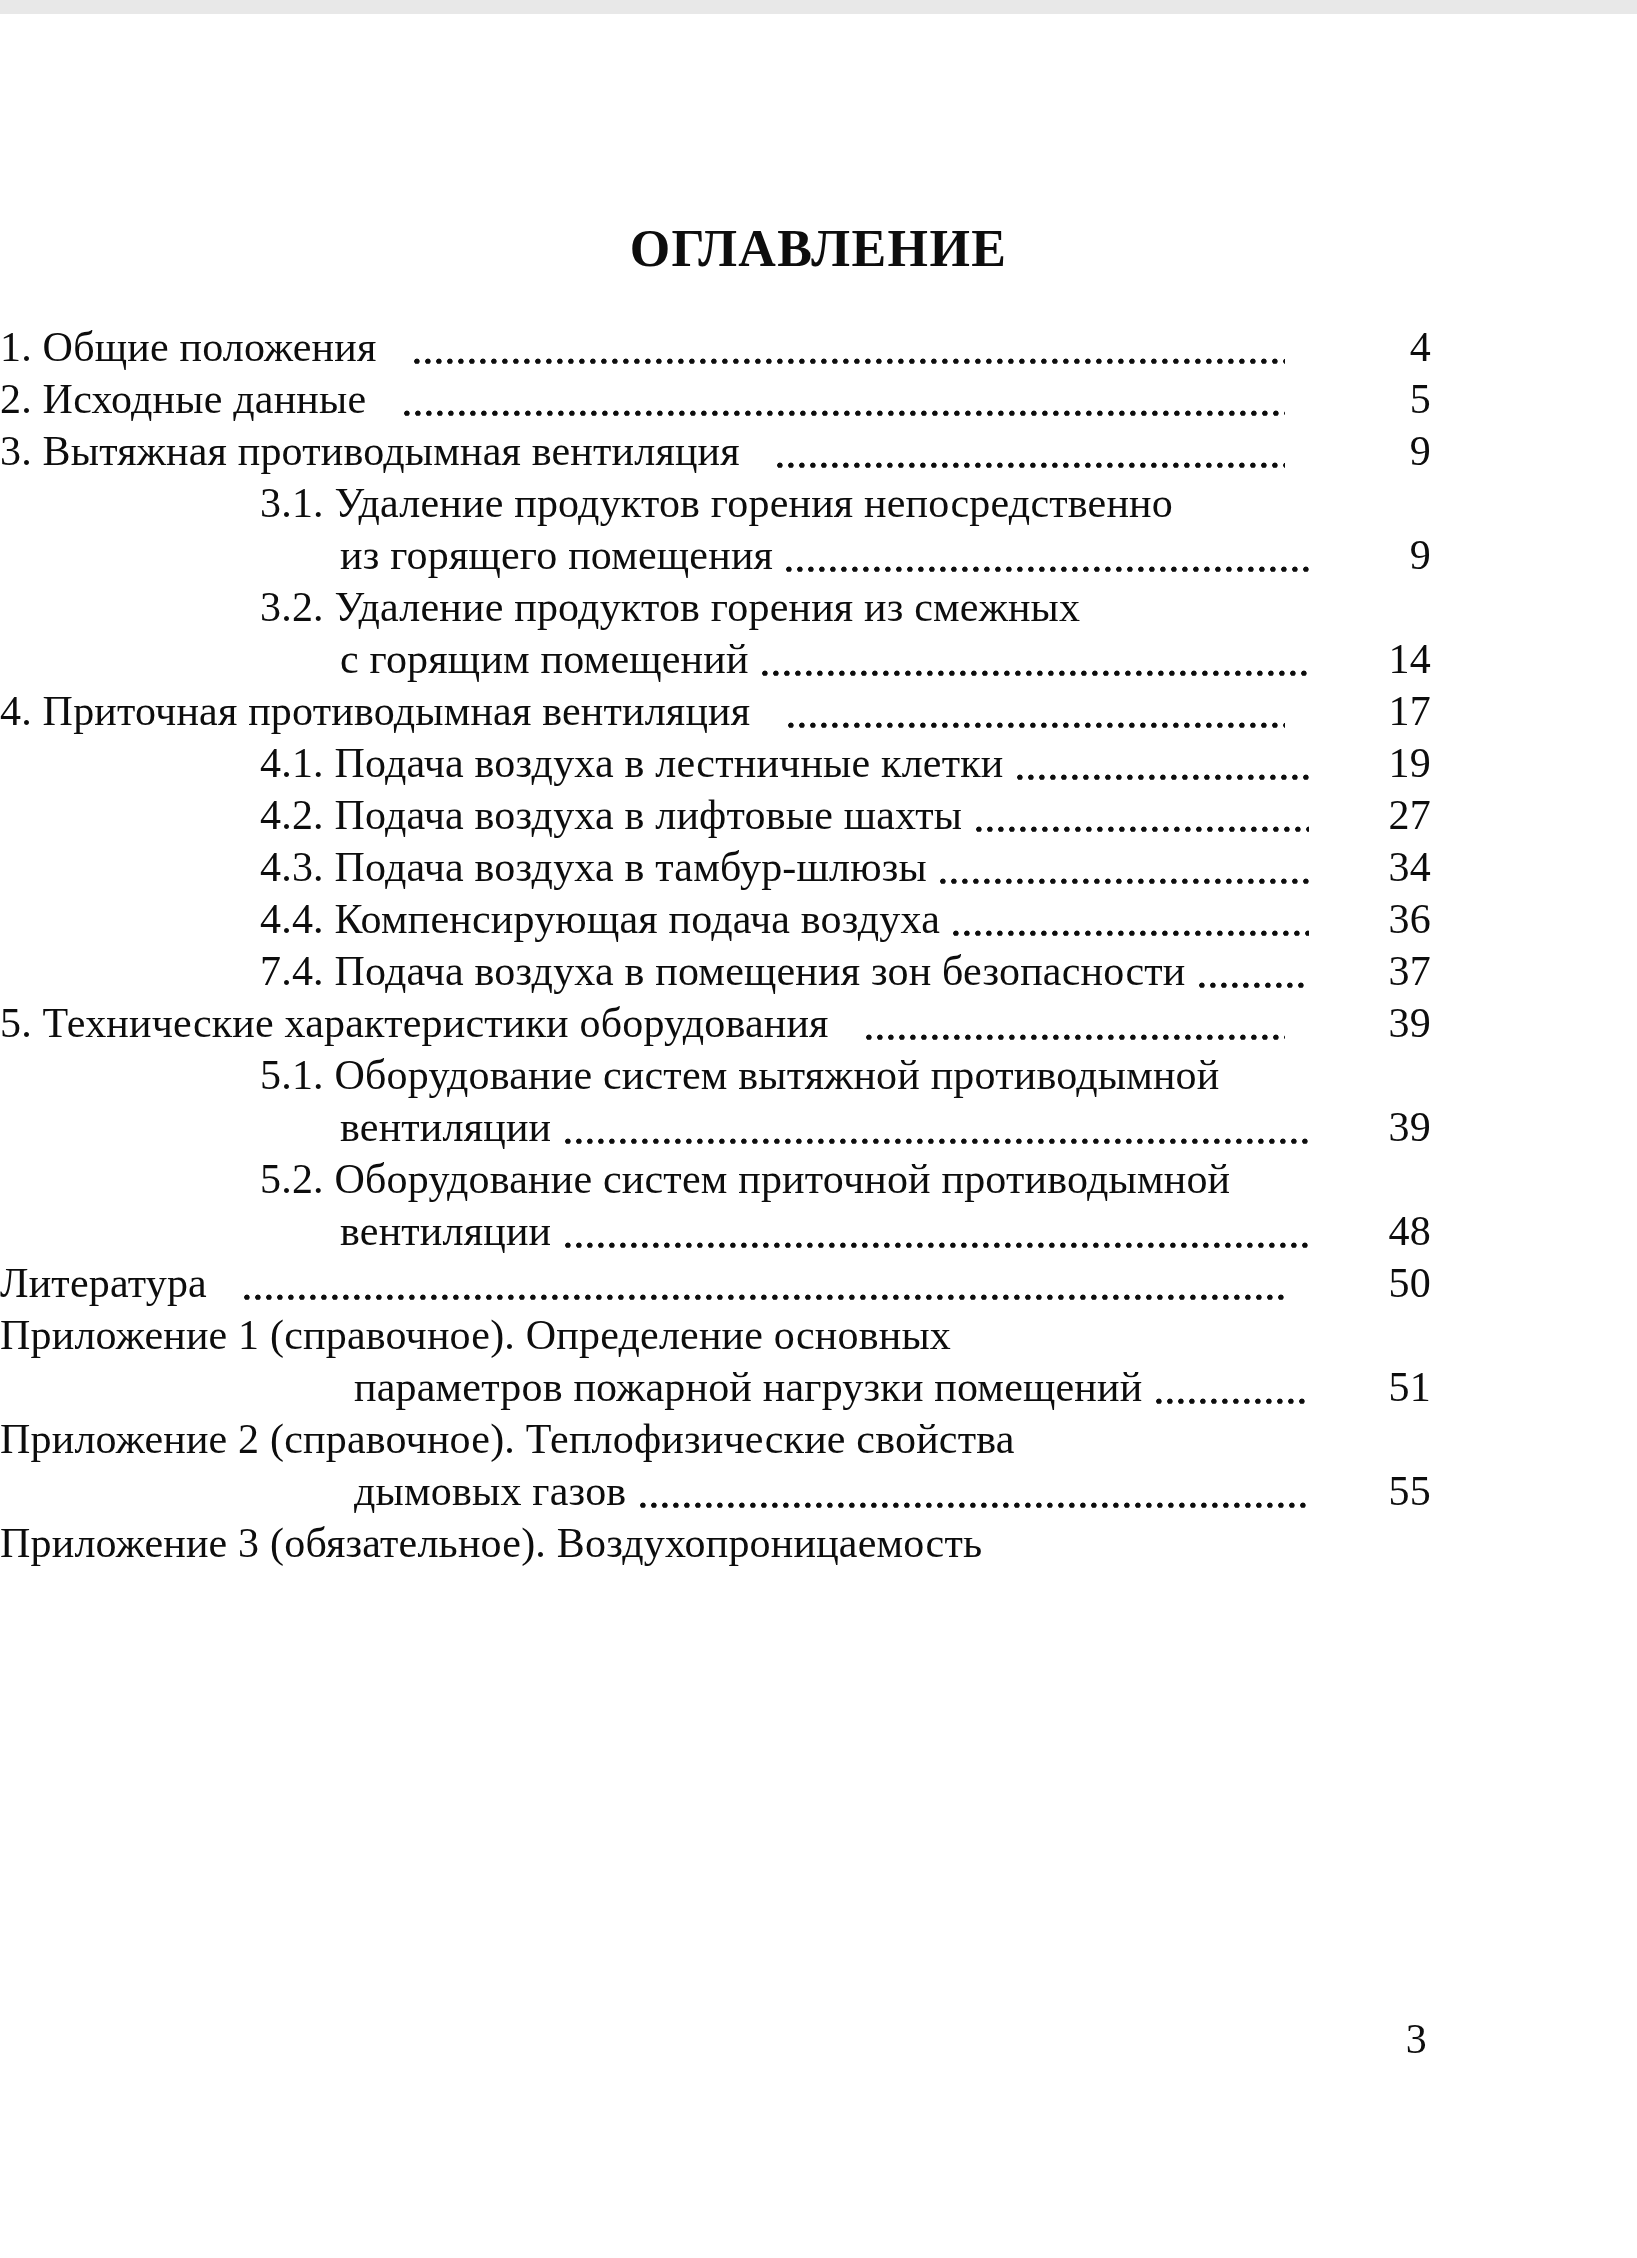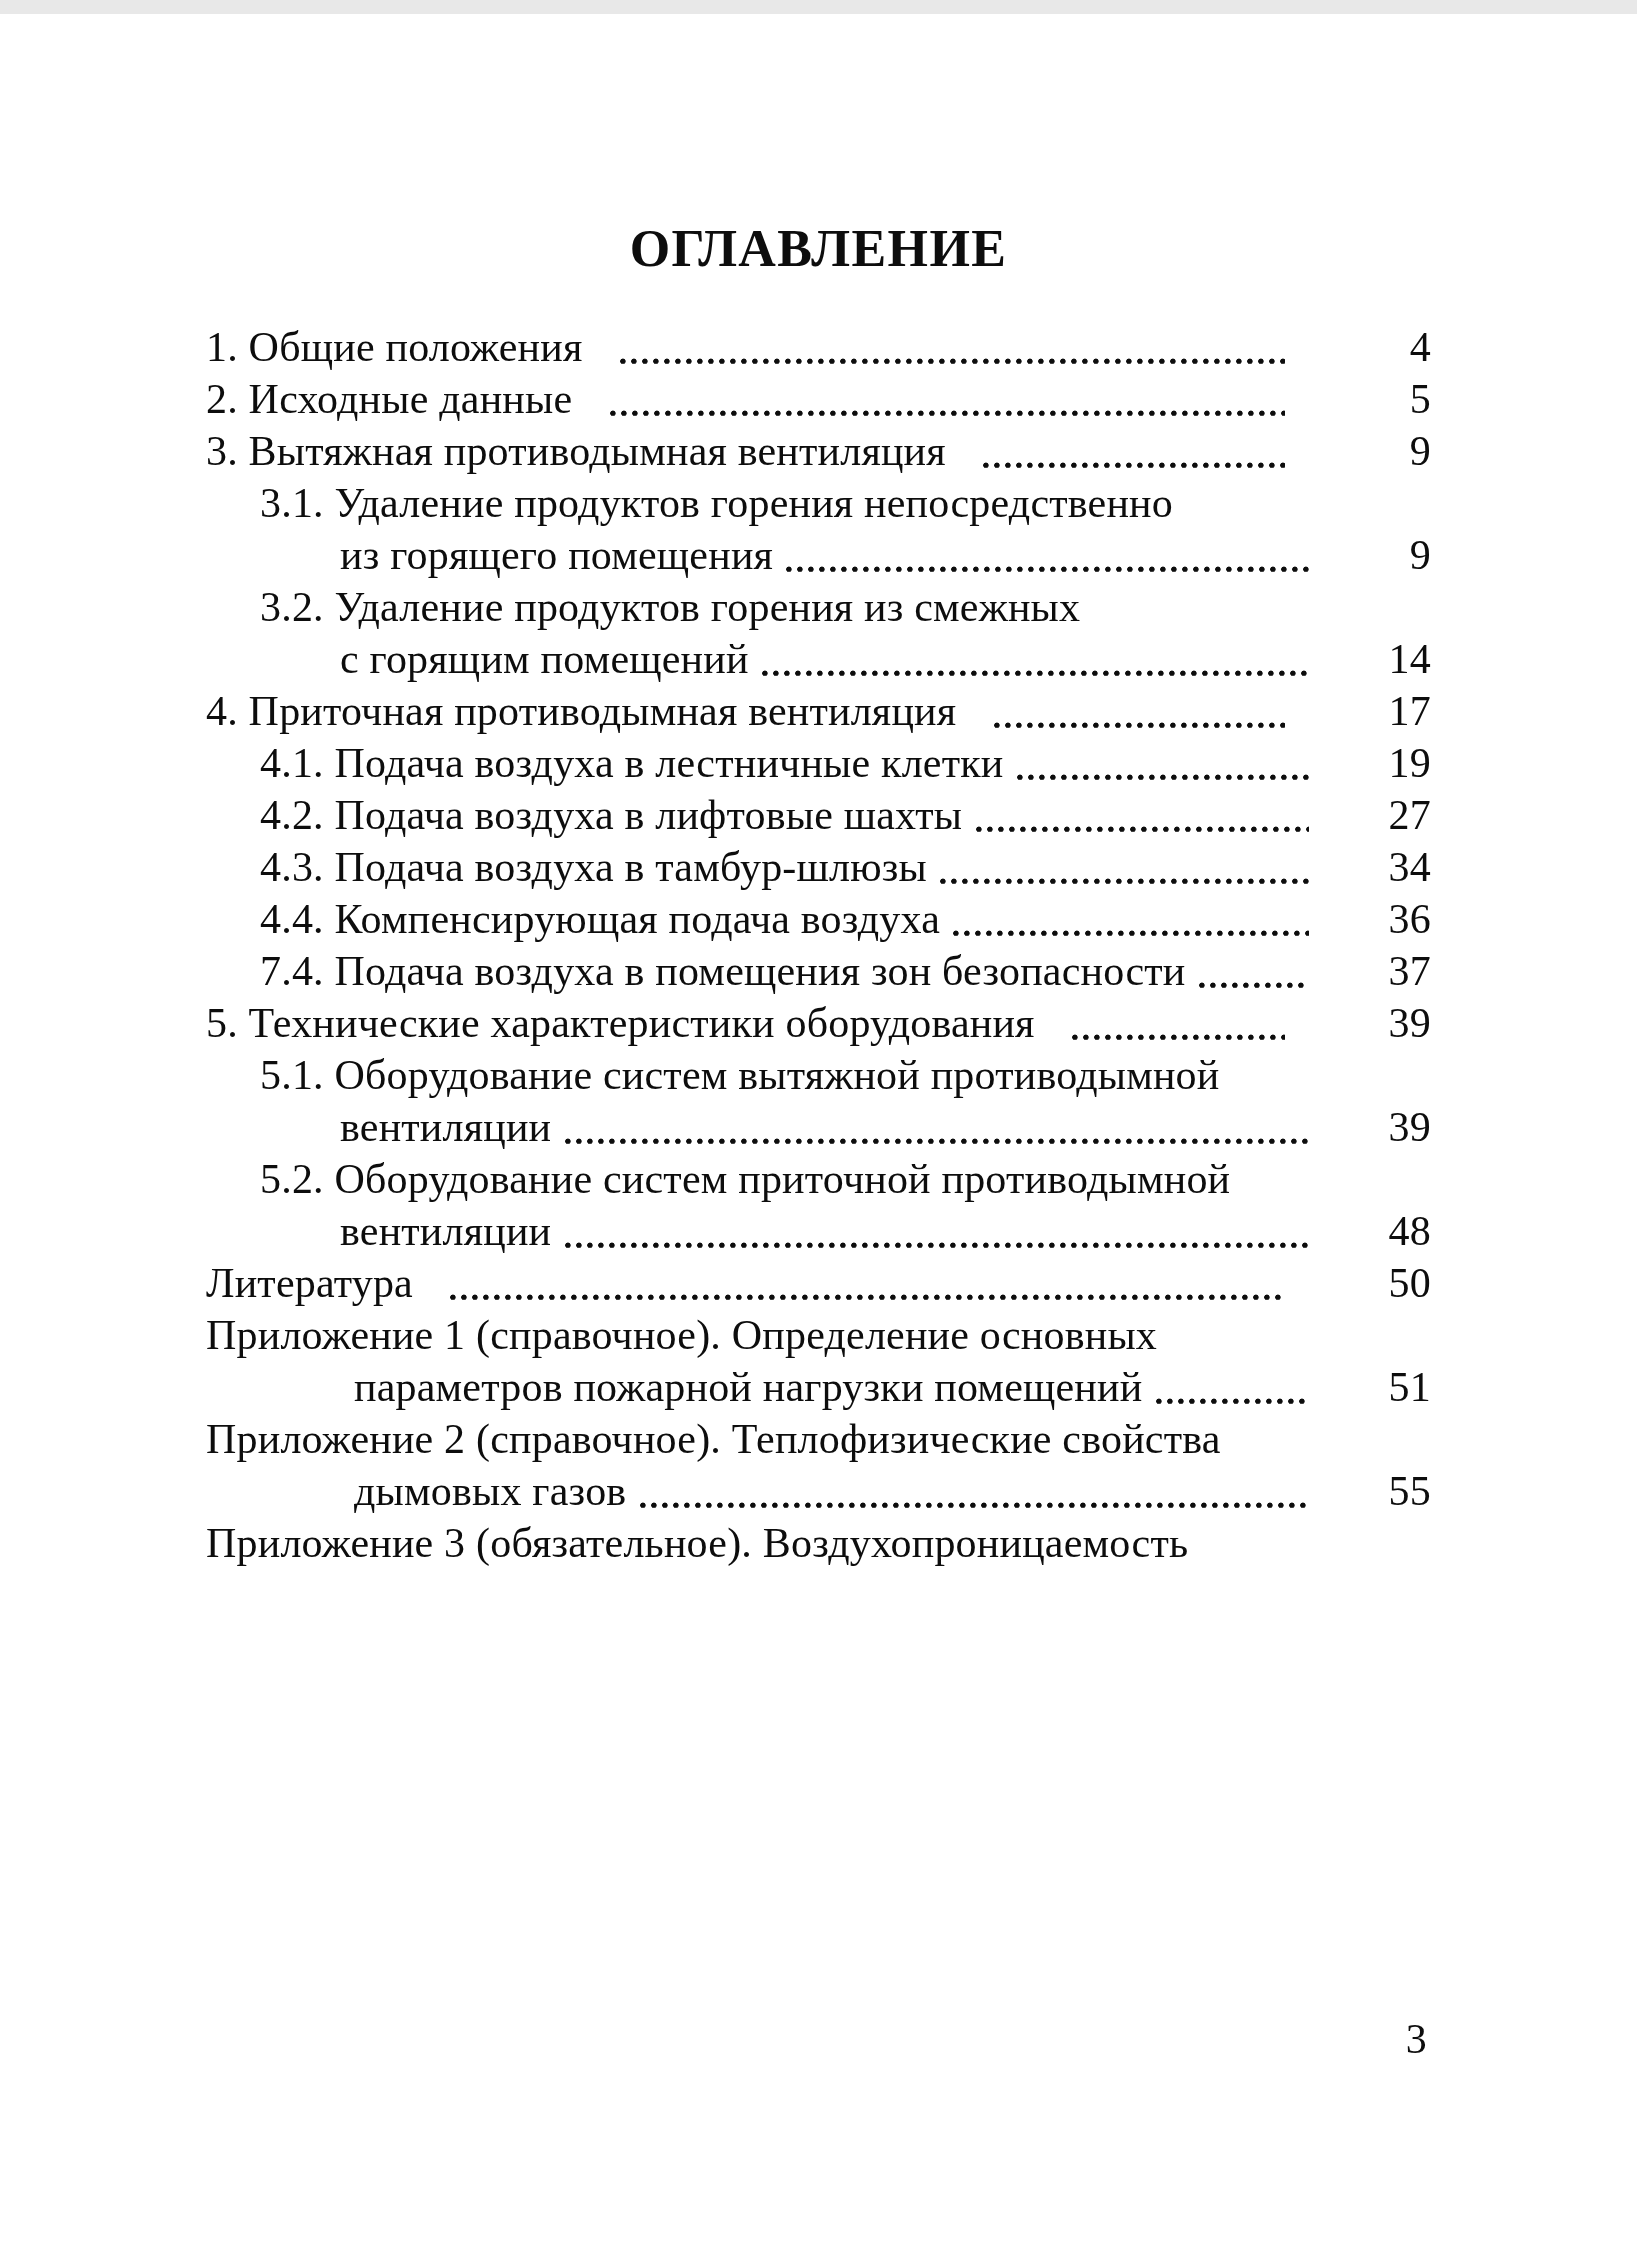--- a/index.html
+++ b/index.html
@@ -31,21 +31,21 @@
     margin-top:44px;
     padding-right:206px;
   }
   .row{
     display:flex;
     align-items:baseline;
     line-height:52px;
     min-height:52px;
     white-space:nowrap;
   }
-  .ind-top {padding-left:206px;gap:24px;}
+  .ind-top {gap:24px;}
   .ind-sub {padding-left:260px;}
   .ind-cont{padding-left:340px;}
   .ind-acont{padding-left:354px;}
   .txt .it{}
   .leader{
     flex:1 1 auto;
     align-self:flex-end;
     margin:0 21px 8.6px 13.4px;
     min-width:29px;
   }

